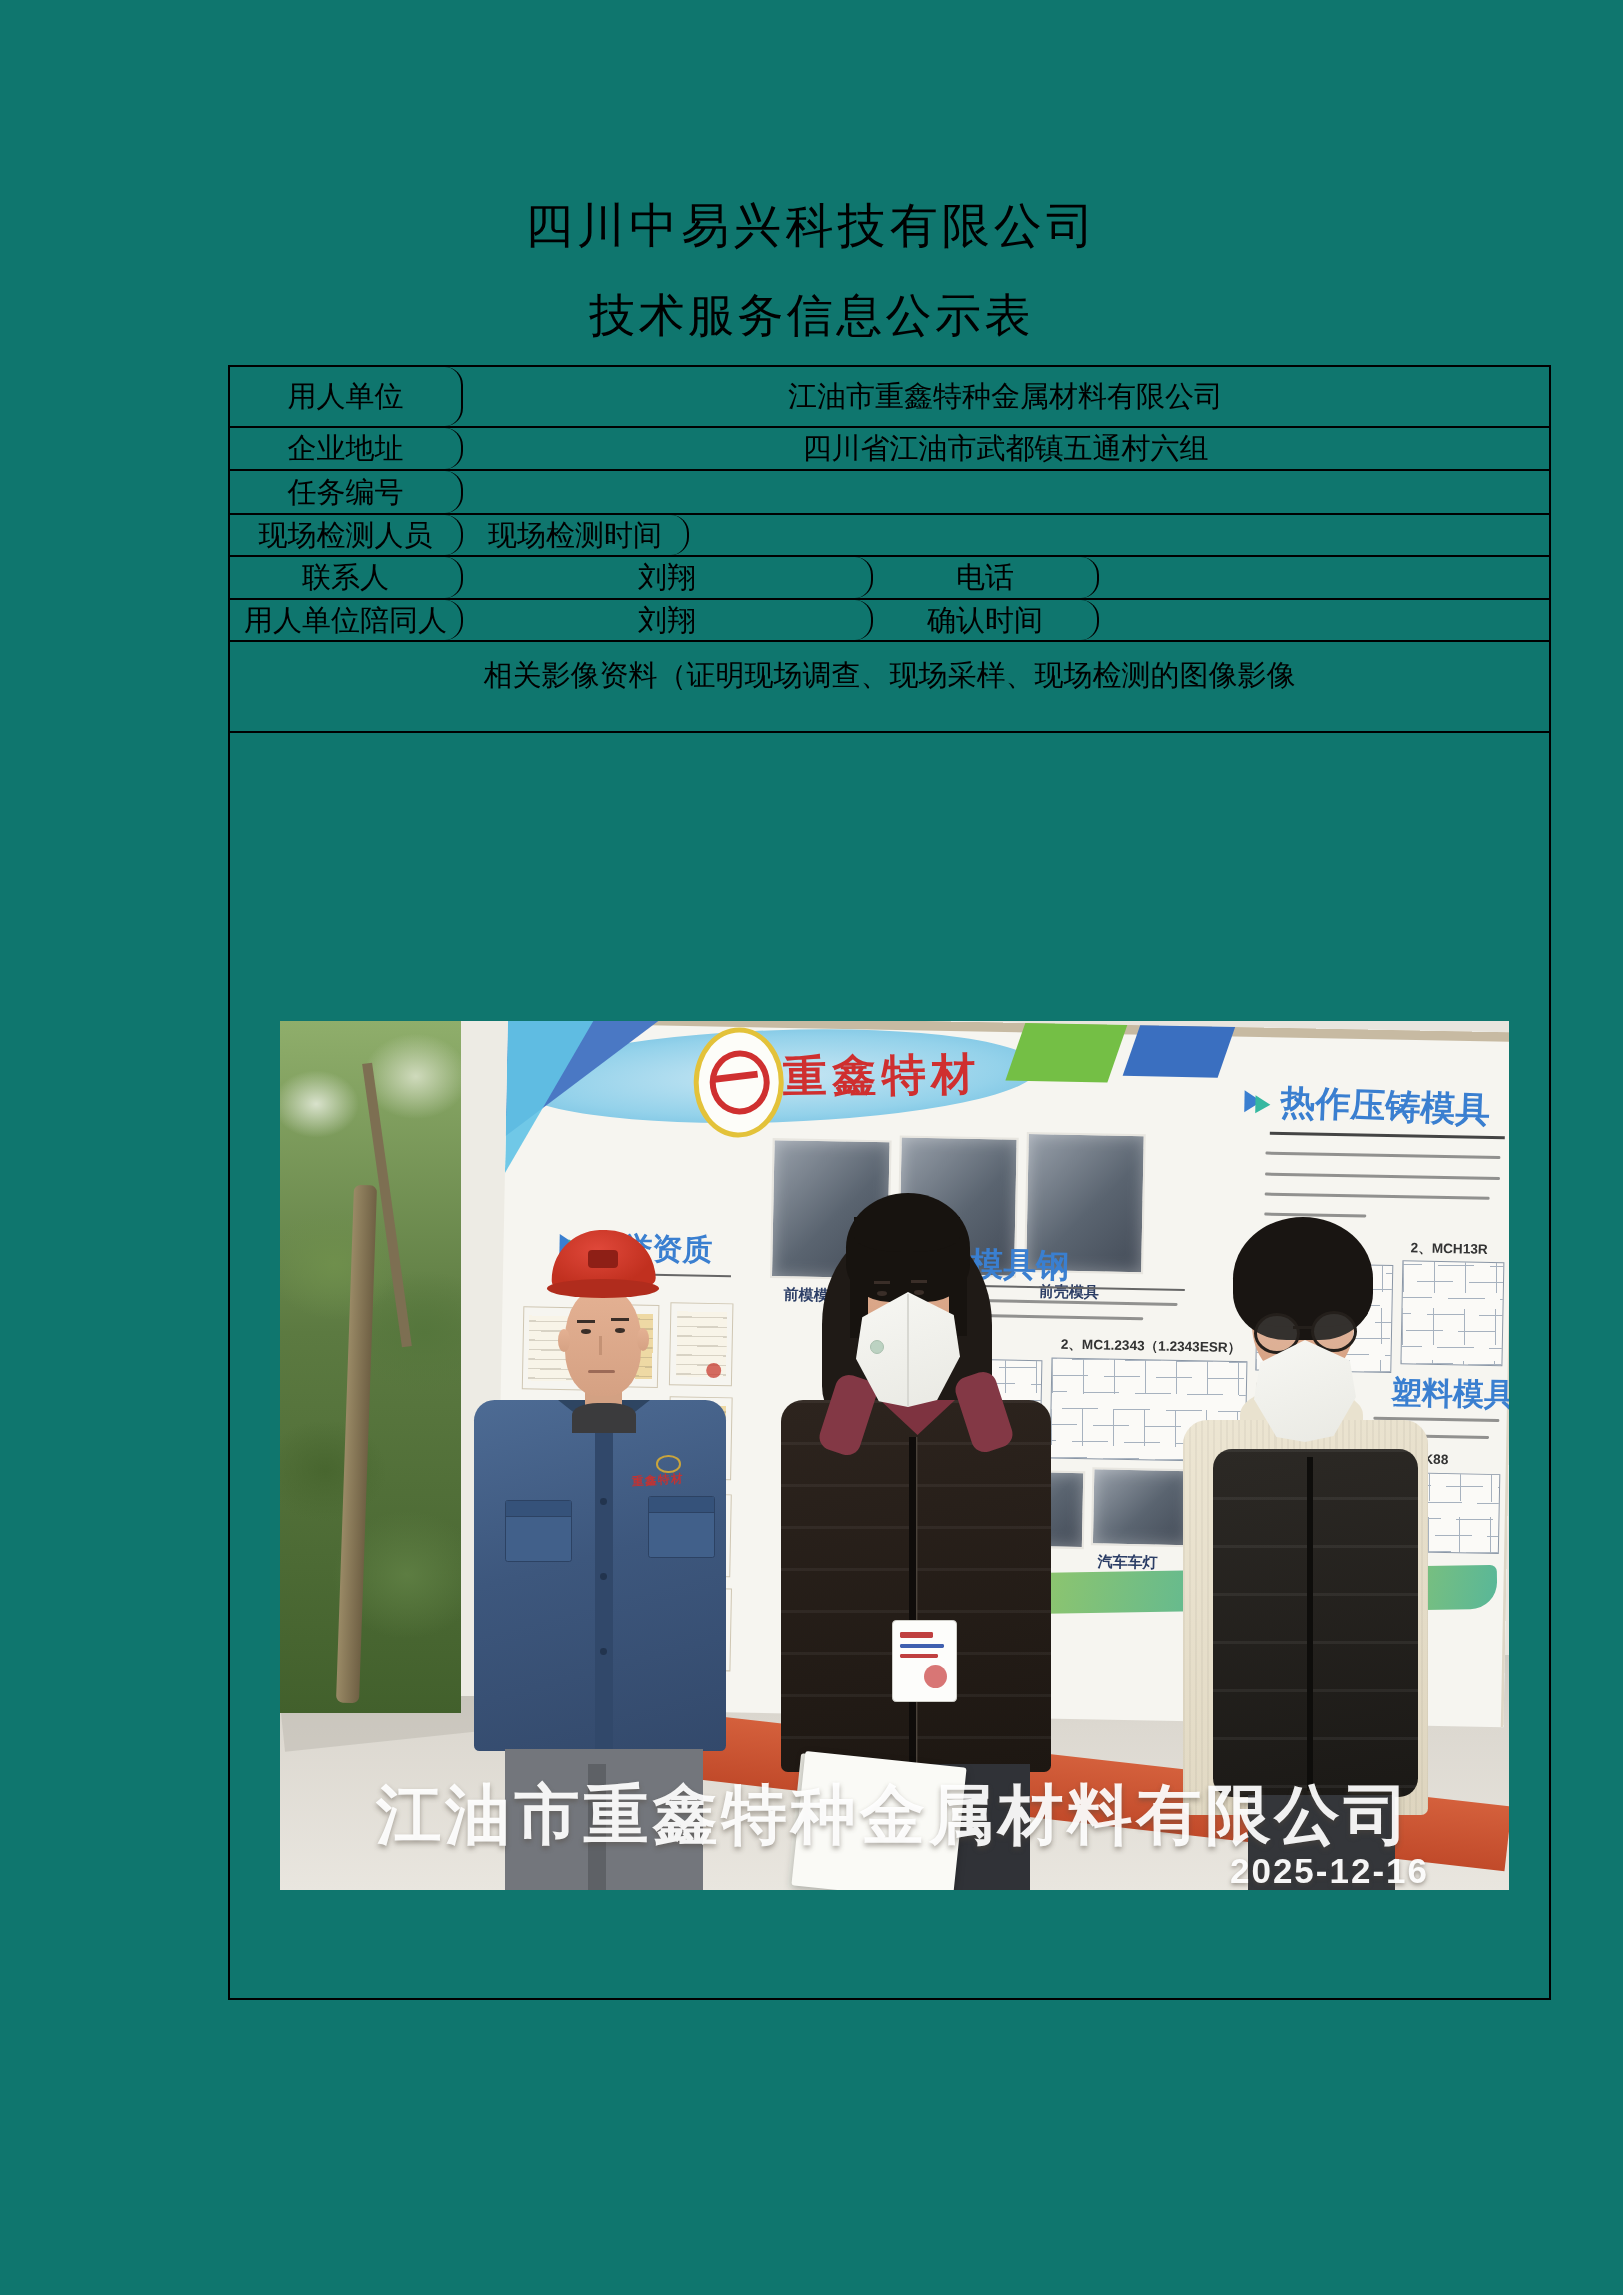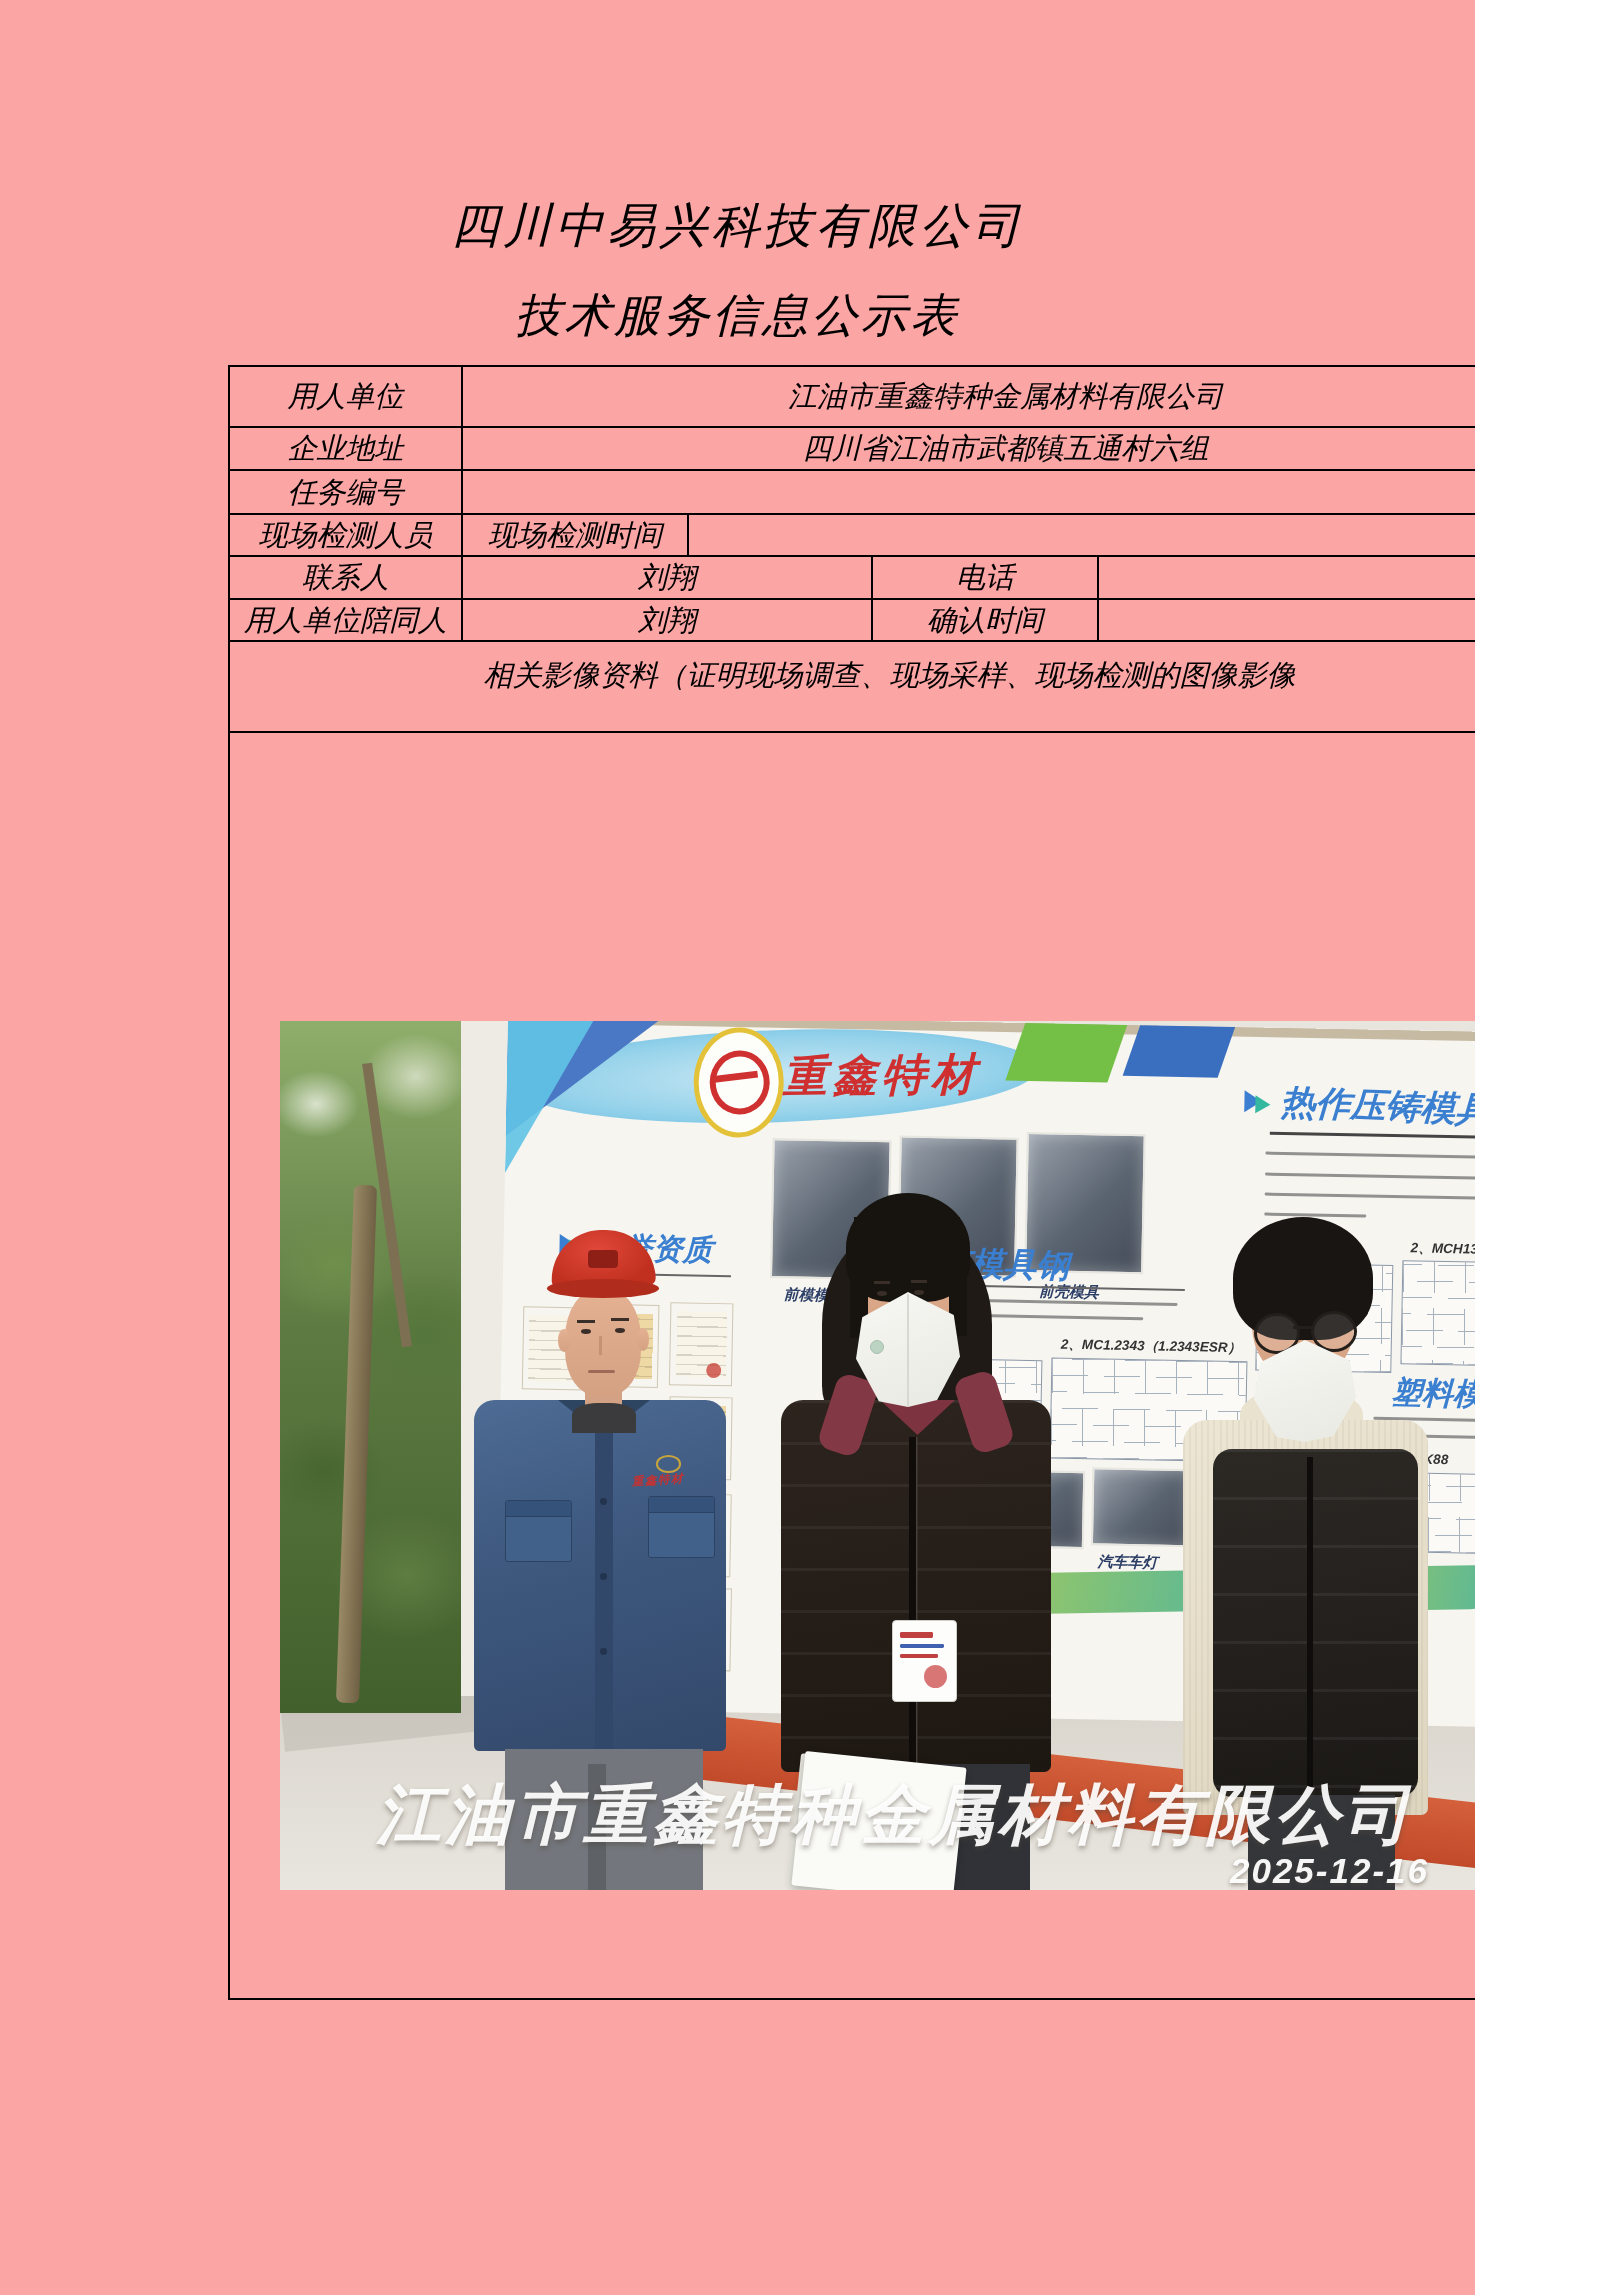--- a/index.html
+++ b/index.html
@@ -1,29 +1,29 @@
 <!DOCTYPE html>
 <html style="font-size:11px"><head>
 <meta charset="utf-8">
 <style>
   html,body{margin:0;padding:0;background:#fff;}
-  #page{position:relative;width:1475px;height:2295px;background:#fca5a5;
-        font-family:"Liberation Serif",serif;color:#000;overflow:hidden;font-style:italic;}
+  #page{position:relative;width:1623px;height:2295px;background:#0f766e;
+        font-family:"Liberation Serif",serif;color:#000;overflow:hidden;}
   .title{position:absolute;left:0;width:100%;text-align:center;white-space:nowrap;}
   #t1{top:194px;font-size:48px;letter-spacing:4.1px;}
   #t2{top:285px;font-size:46px;letter-spacing:3.4px;}
 
   
   #tbl{position:absolute;left:228px;top:365px;width:1323px;box-sizing:border-box;
        border:2px solid #000;}
   .trow{display:flex;box-sizing:border-box;border-bottom:2px solid #000;}
   .trow.last{border-bottom:none;}
   .cell{box-sizing:border-box;border-right:2px solid #000;display:flex;
         align-items:center;justify-content:center;font-size:29px;line-height:1.05;
-        text-align:center;padding:0 6.8px;overflow:hidden;white-space:nowrap;}
+        text-align:center;padding:0 6.8px;overflow:hidden;white-space:nowrap;border-radius:18px;}
   .cell.end{border-right:none;}
   .c1{width:233px;} .cv{width:1085px;} .c2{width:410px;} .c3{width:226px;} .c4{width:449px;}
   .h90{height:61px;} .h63{height:43px;} .h58{height:40px;} .h64{height:44px;}
   .h62{height:42px;} .h134{height:91px;align-items:flex-start;padding-top:17.7px;}
   .hphoto{height:1265px;}
 
   
   #photo{position:absolute;left:280px;top:1021px;width:1229px;height:869px;
          overflow:hidden;background:#e8e5de;font-family:"Liberation Sans",sans-serif;}
   .abs{position:absolute;}

